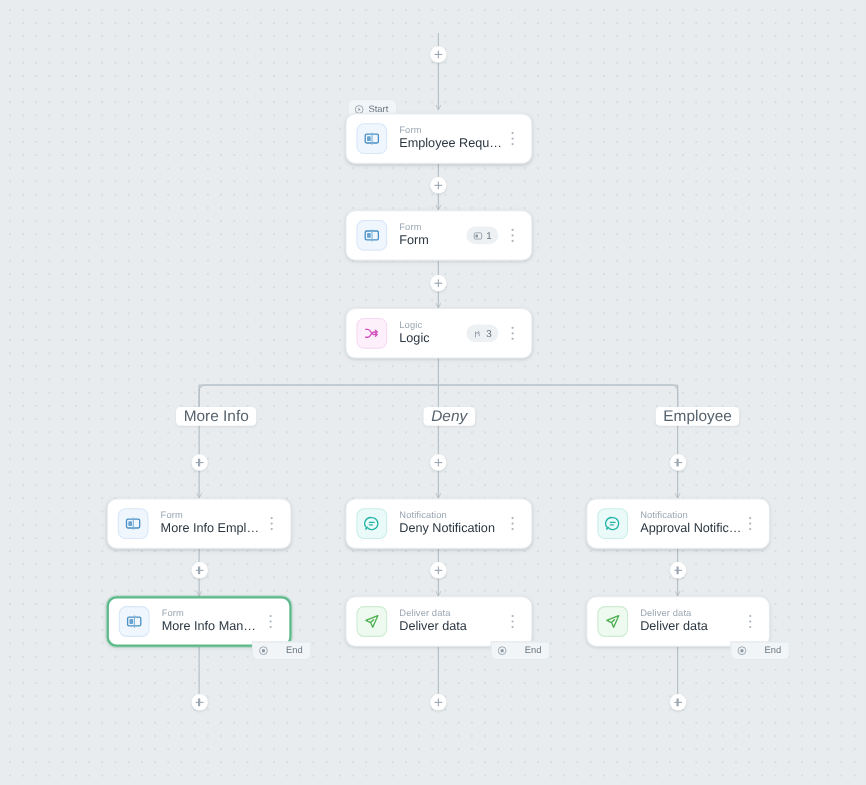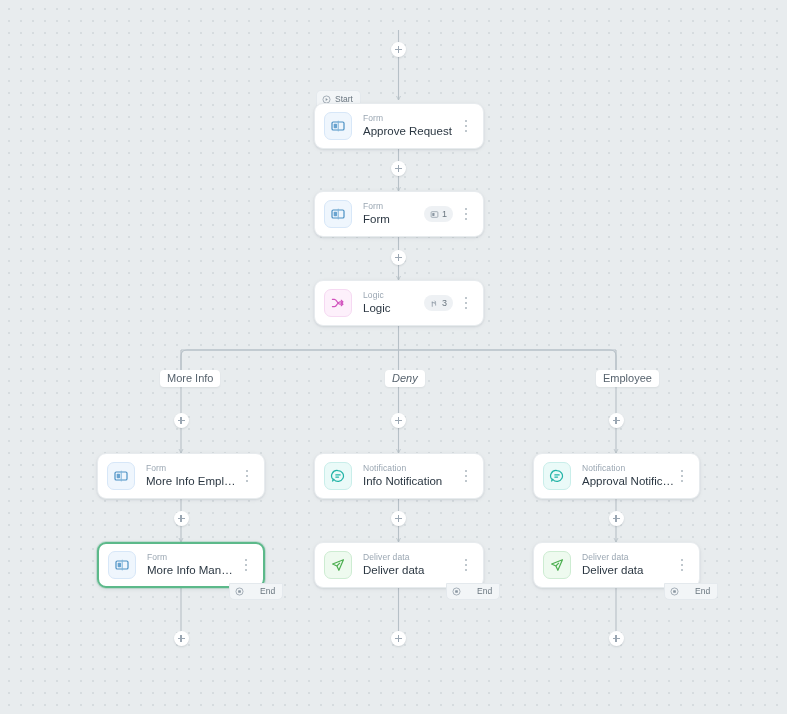--- a/index.html
+++ b/index.html
@@ -134,21 +134,21 @@
   .badge.start { border-bottom-left-radius: 0; border-bottom-right-radius: 0; border-bottom: none; }
   .badge.end   { border-top-left-radius: 0; border-top-right-radius: 0; gap: 16px; }
 
   
   .branch-label {
     position: absolute;
     background: #ffffff;
     border-radius: 4px;
     height: 17px;
     padding: 0 7px;
-    font-size: 11px;
+    font-size: 14px;
     color: #56626d;
     line-height: 17px;
     white-space: nowrap;
     box-shadow: 0 1px 2px rgba(23,38,52,.07);
   }
 
   
   .plus {
     position: absolute;
     width: 15px; height: 15px;
@@ -240,21 +240,21 @@
   <div class="node" style="left:314px; top:103px; width:170px;">
     <div class="node-icon ic-form">
       <svg width="16" height="16" viewBox="0 0 20 20">
         <rect x="2.5" y="5" width="15" height="10" rx="1.6" fill="none" stroke="#4a90c4" stroke-width="1.5"></rect>
         <rect x="4.6" y="7.2" width="4.2" height="5.6" rx="1" fill="#4a90c4" opacity=".82"></rect>
         <rect x="9.6" y="3" width="1.3" height="14" rx=".6" fill="#7fb4da"></rect>
       </svg>
     </div>
     <div class="node-text">
       <div class="node-kind">Form</div>
-      <div class="node-title">Approve Request</div>
+      <div class="node-title">Employee Request</div>
     </div>
     <div class="kebab">
         <i></i>
         <i></i>
         <i></i>
       </div>
   </div>
 
   <div class="node" style="left:314px; top:191px; width:170px;">
     <div class="node-icon ic-form">
@@ -362,21 +362,21 @@
   <div class="node" style="left:314px; top:453px; width:170px;">
     <div class="node-icon ic-notif">
       <svg width="16" height="16" viewBox="0 0 20 20" fill="none" stroke="#21b3a6" stroke-width="1.5" stroke-linecap="round">
         <path d="M10 3.2 a6.8 6.8 0 1 1 -5.3 11 L3 16.8 l.9 -2.2 A6.8 6.8 0 0 1 10 3.2 Z"></path>
         <path d="M7.3 8.6 h5.4"></path>
         <path d="M7.3 11.4 h3.4"></path>
       </svg>
     </div>
     <div class="node-text">
       <div class="node-kind">Notification</div>
-      <div class="node-title">Info Notification</div>
+      <div class="node-title">Deny Notification</div>
     </div>
     <div class="kebab">
         <i></i>
         <i></i>
         <i></i>
       </div>
   </div>
 
   <div class="node" style="left:314px; top:542px; width:170px;">
     <div class="node-icon ic-deliv">

